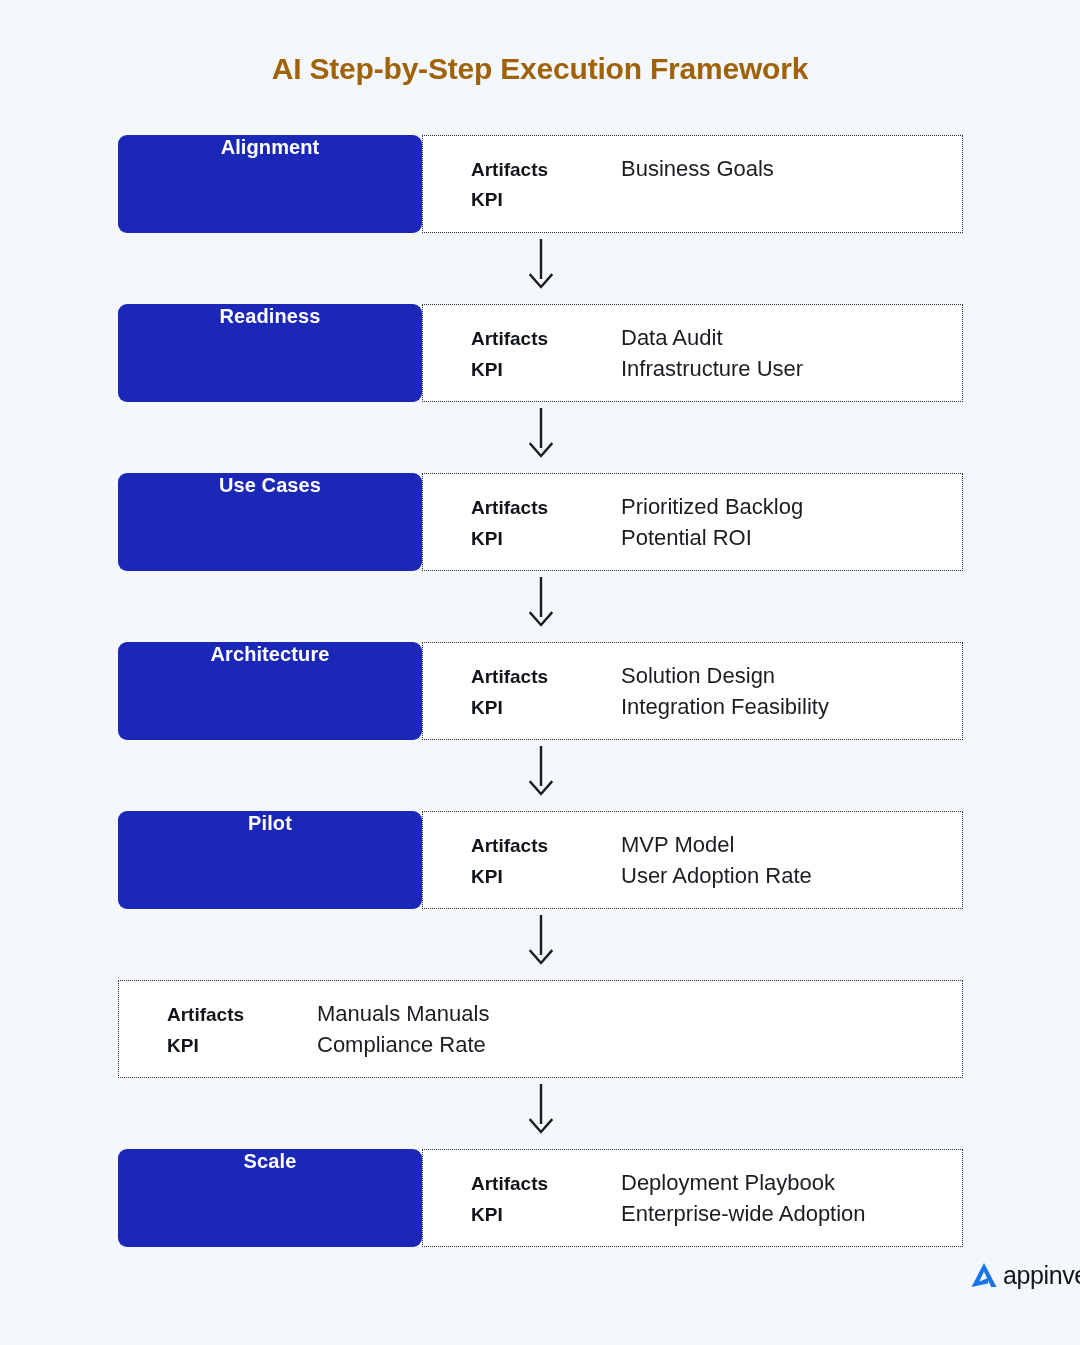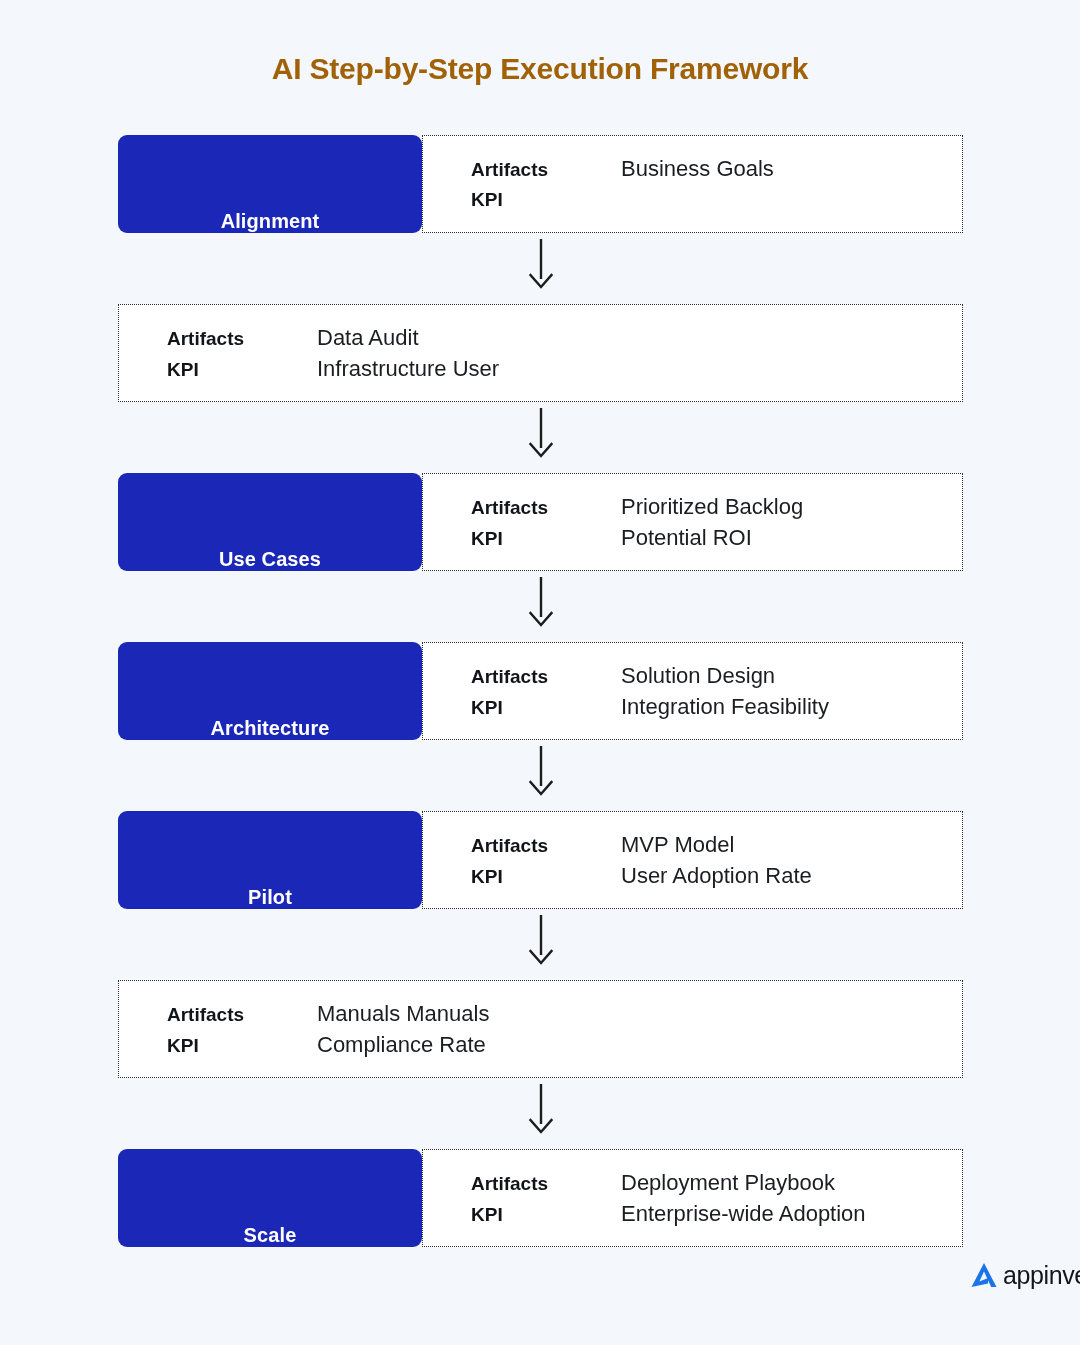--- a/index.html
+++ b/index.html
@@ -53,21 +53,21 @@
     height: 98px;
     width: 845px;
   }
 
   .step-badge {
     flex: 0 0 304px;
     width: 304px;
     background: #1b27b7;
     border-radius: 9px;
     display: flex;
-    align-items: flex-end;
+    align-items: flex-start;
     justify-content: center;
     box-sizing: border-box;
     position: relative;
     z-index: 2;
   }
 
   .step-badge-label {
     color: #ffffff;
     font-size: 20px;
     font-weight: 700;
@@ -168,20 +168,23 @@
           <div class="detail-line">
             <span class="detail-key">KPI</span>
           </div>
         </div>
       </div>
       <div class="connector"><span><svg width="46" height="52" viewBox="0 0 46 52" aria-hidden="true">
             <line x1="23" y1="0" x2="23" y2="40" stroke="#1c1c1c" stroke-width="2.4"></line>
             <path d="M12.5 36 L23 48 L33.5 36" fill="none" stroke="#1c1c1c" stroke-width="2.4" stroke-linecap="square" stroke-linejoin="miter"></path>
           </svg></span></div>
       <div class="step-row">
+        <div class="step-badge">
+          <span class="step-badge-label">Readiness</span>
+        </div>
         <div class="step-detail">
           <div class="detail-line">
             <span class="detail-key">Artifacts</span>
             <span class="detail-val">Data Audit</span>
           </div>
           <div class="detail-line">
             <span class="detail-key">KPI</span>
             <span class="detail-val">Infrastructure User</span>
           </div>
         </div>

